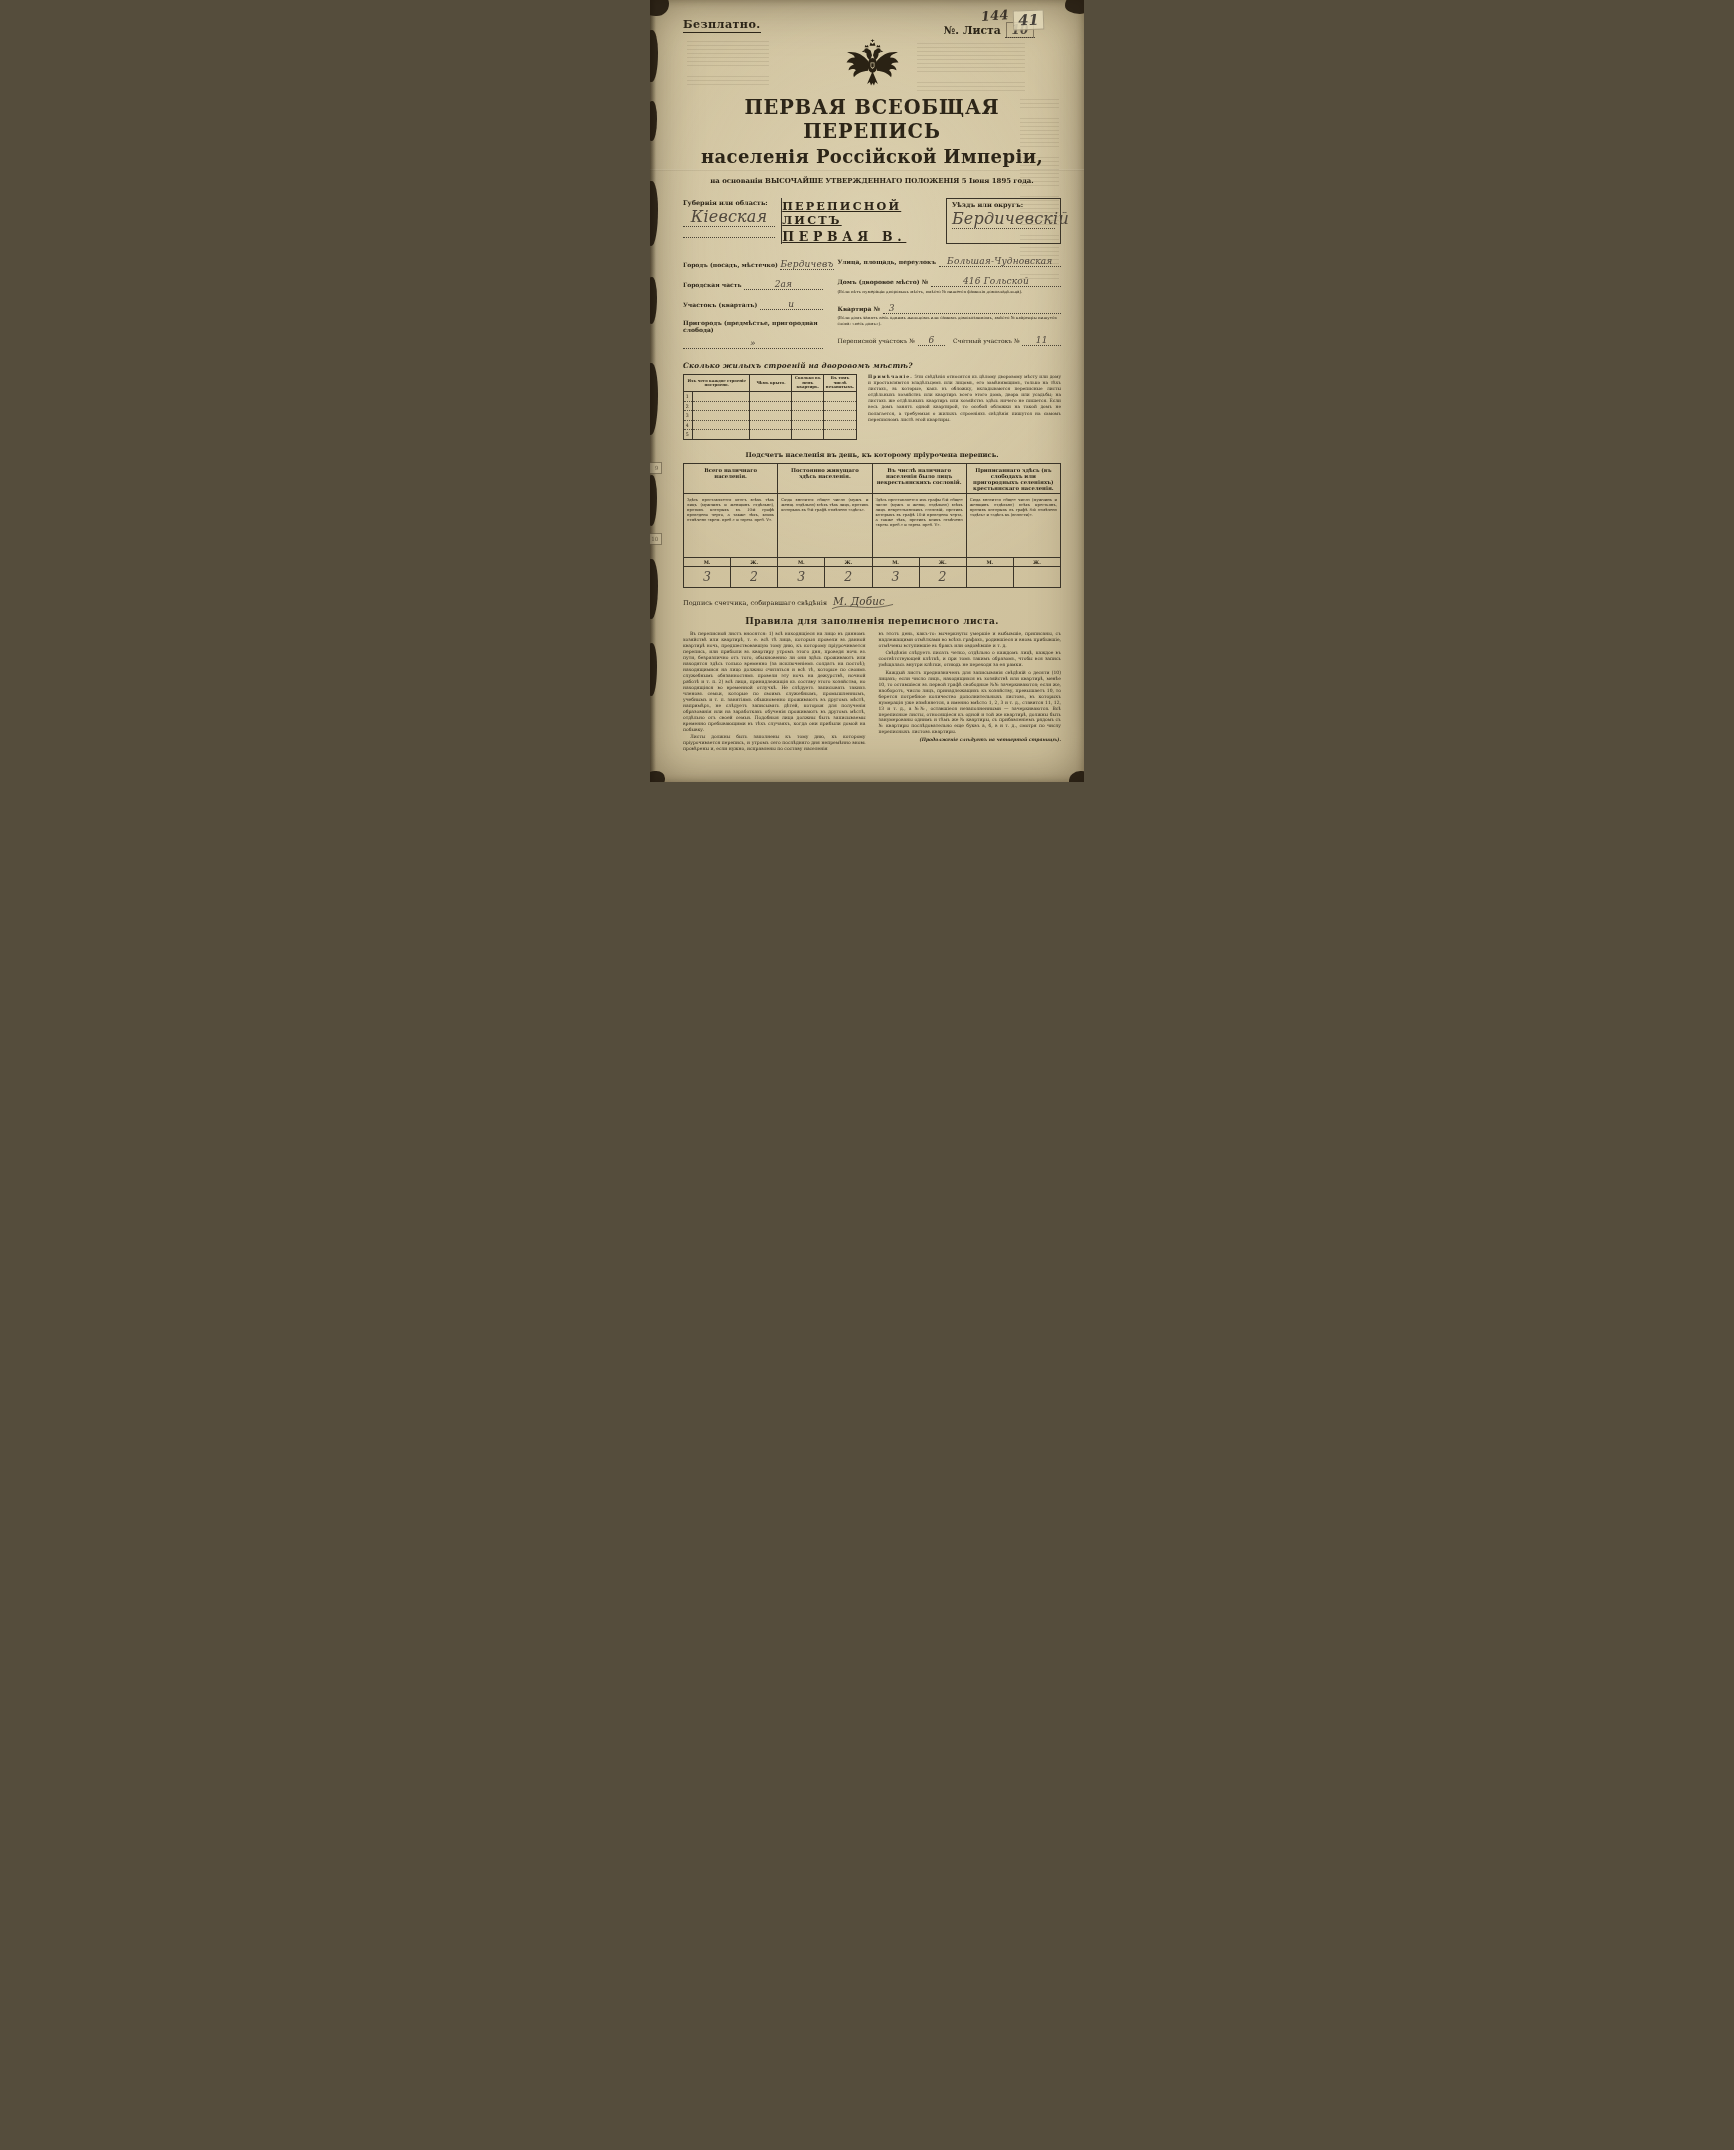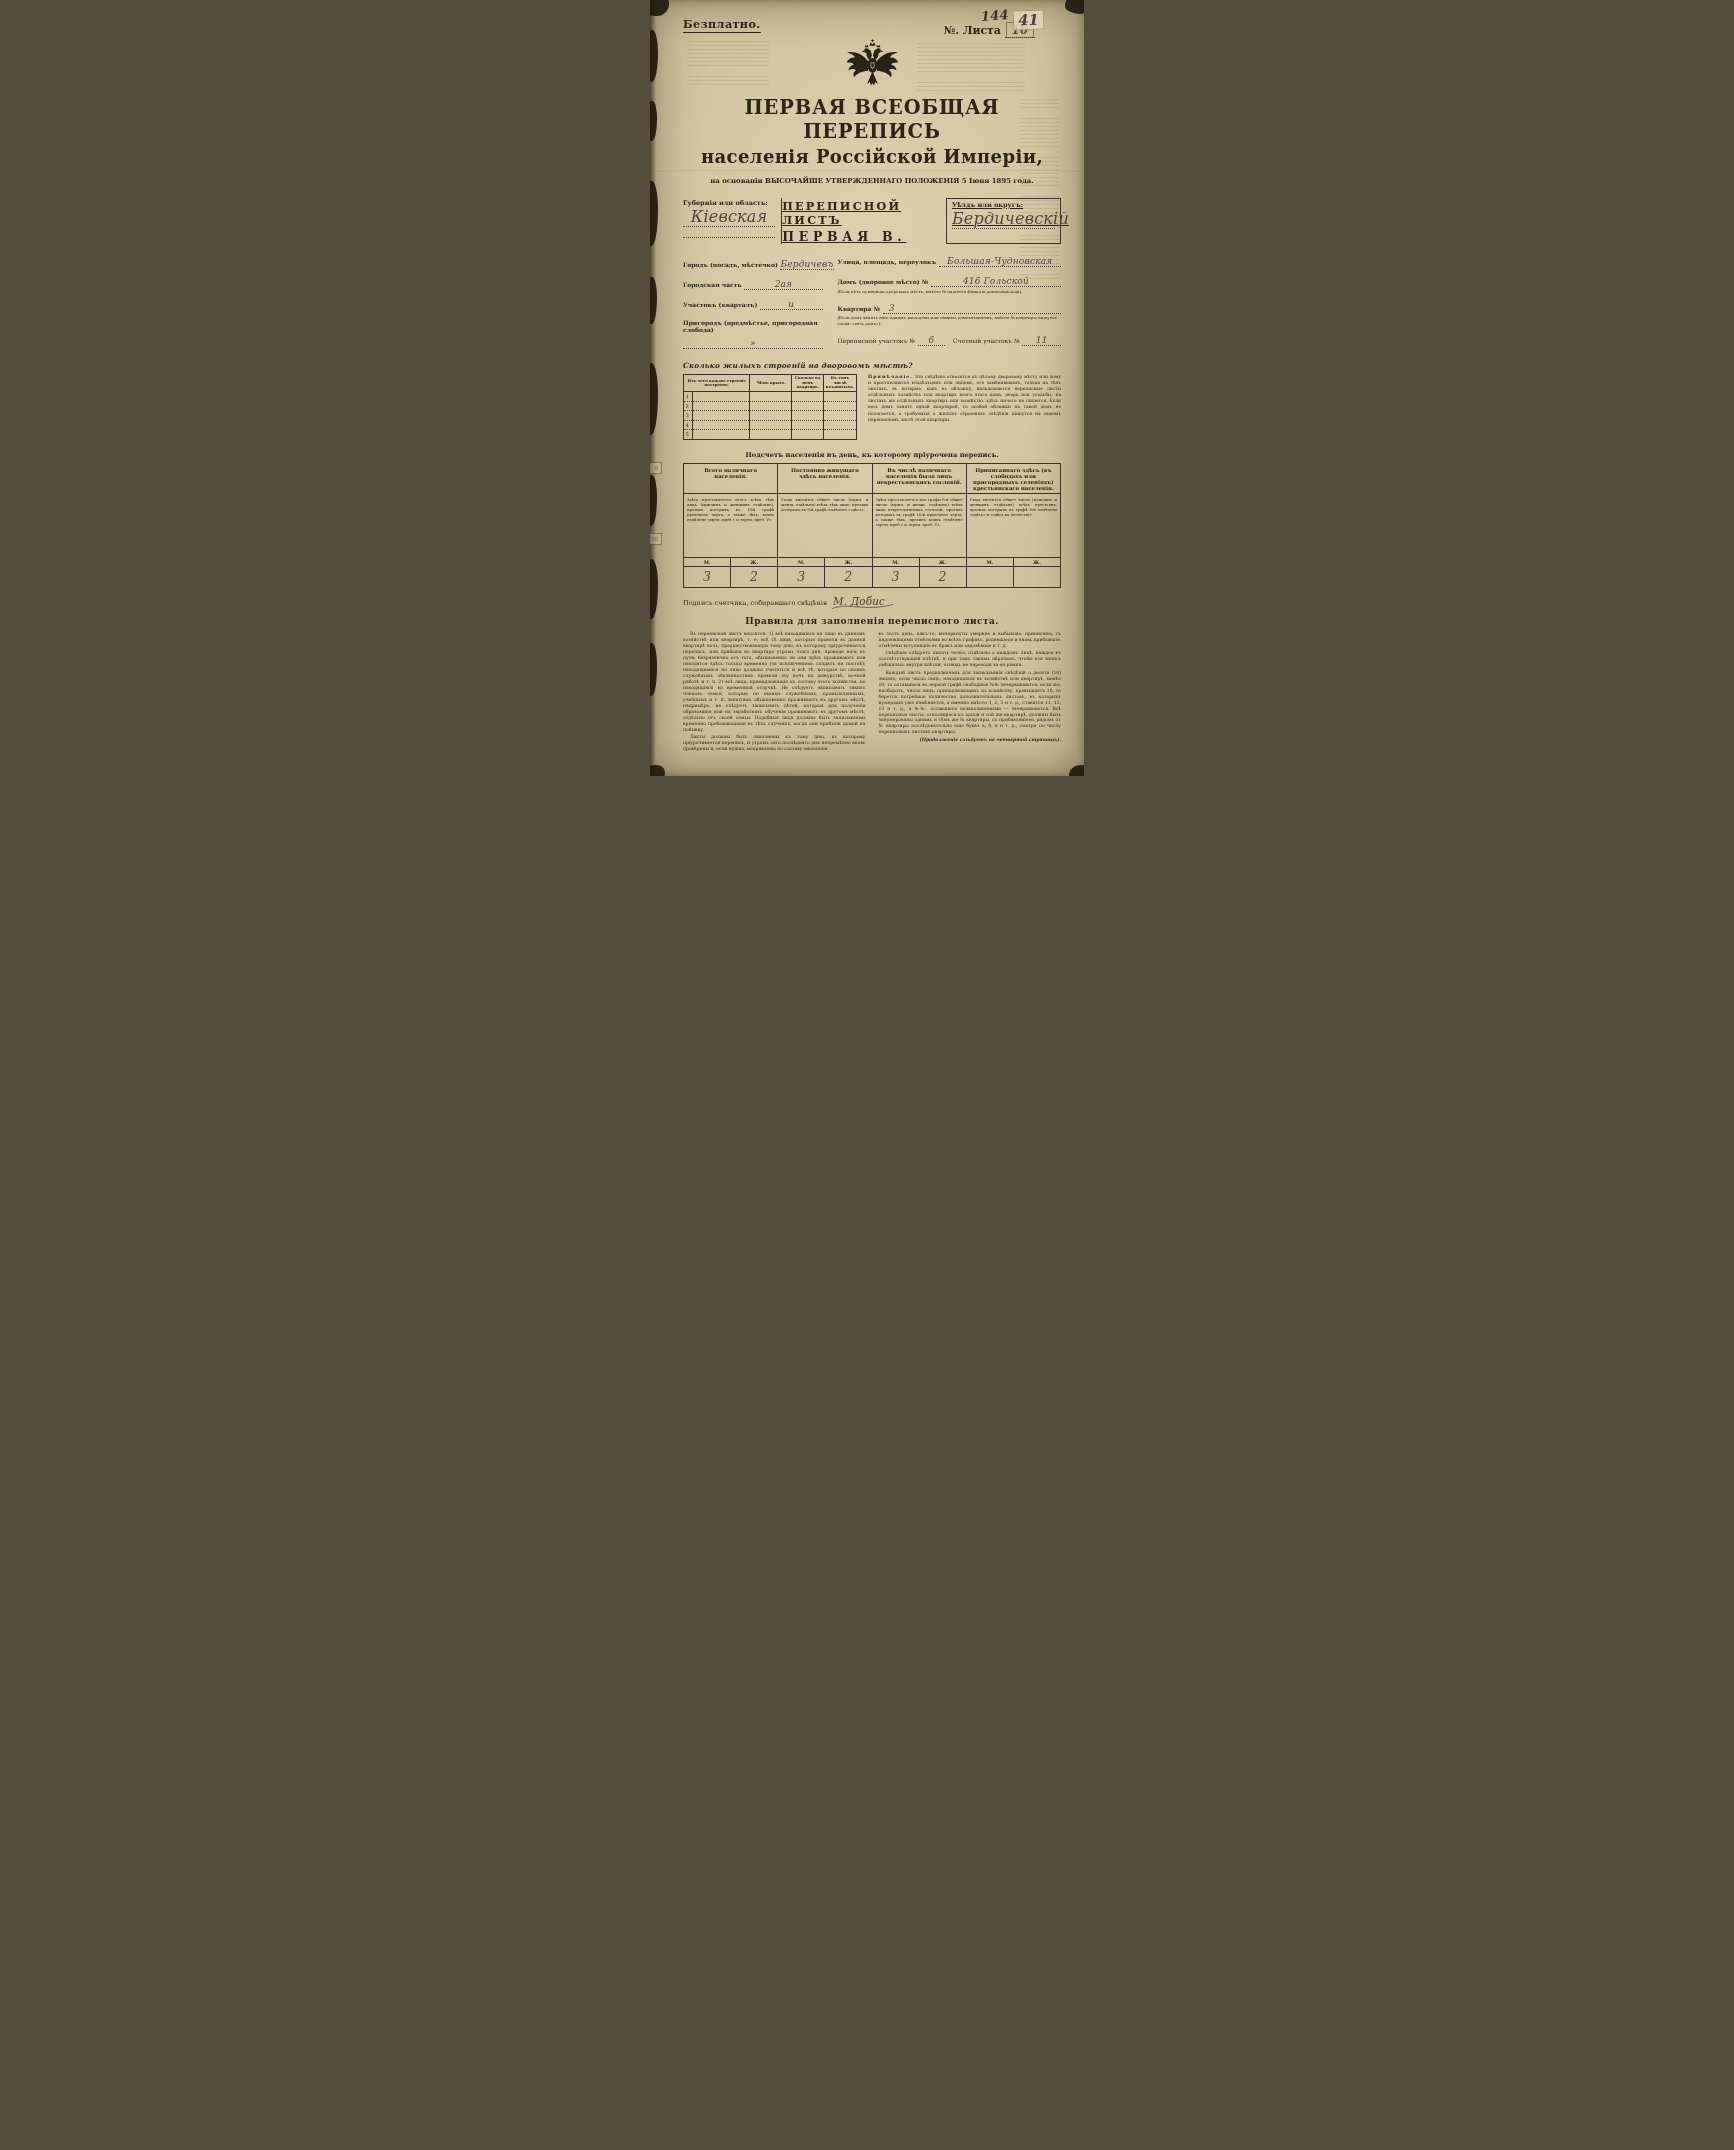--- a/index.html
+++ b/index.html
@@ -4,21 +4,21 @@
 <style>
   *{box-sizing:border-box;}
   html,body{margin:0;padding:0;}
   body{background:#554d3c;font-family:"DejaVu Serif","Liberation Serif",serif;}
   .page{position:relative;width:434px;min-height:729px;margin:0 auto;color:#2c2518;
     background:
       radial-gradient(ellipse 120% 80% at 50% 30%, rgba(255,249,225,.22), rgba(0,0,0,0) 60%),
       radial-gradient(ellipse 145% 120% at 50% 48%, #d4c7a4 0%, #ccbe99 55%, #b3a47f 84%, #8f7f5c 100%);
     box-shadow: inset 0 0 47px rgba(52,38,16,.5), inset 0 0 8.6px rgba(52,38,16,.4);
     overflow:hidden;}
-  .inner{position:relative;padding:13px 23px 23px 33px;}
+  .inner{position:relative;padding:13px 23px 29px 33px;}
   
   .tear{position:absolute;background:#221a0f;border-radius:52% 42% 46% 55%/62% 44% 56% 40%;opacity:.93;z-index:5;}
   .leftstrip{position:absolute;left:0;top:0;bottom:0;width:6px;z-index:4;
     background:linear-gradient(90deg,rgba(28,20,10,.55),rgba(28,20,10,0));}
   
   .ghost{position:absolute;opacity:.12;filter:blur(0.3px);pointer-events:none;z-index:1;
     background-image:repeating-linear-gradient(0deg,rgba(70,58,38,0) 0 0.9px,rgba(70,58,38,.9) 0.9px 1.7px,rgba(70,58,38,0) 1.7px 3.9px);}
   .crease{position:absolute;left:0;right:0;height:1.7px;opacity:.18;pointer-events:none;z-index:2;
     background:linear-gradient(180deg,rgba(255,250,230,.9),rgba(70,55,30,.8));}
   .edgebox{position:absolute;left:-2.2px;width:13.8px;height:12px;border:0.4px solid #5a503c;z-index:6;
@@ -42,21 +42,21 @@
   .basis{font-size:6.9px;text-align:center;margin:9.5px 0 0;font-weight:bold;position:relative;z-index:3;}
   
   .formhead{display:flex;margin-top:13px;align-items:stretch;position:relative;z-index:3;}
   .gub{width:26%;padding:0.9px 6px 0 0;}
   .gub .lbl{font-size:6.5px;font-weight:bold;}
   .dot-row{border-bottom:0.6px dotted #4a4336;min-height:11.6px;text-align:center;}
   .gub .hw,.uezd .hw{font-size:16px;}
   .fh-center{flex:1;border-left:0.9px solid #3a3428;padding-top:0.9px;text-decoration:underline;}
   .fh-l1{font-size:11.2px;font-weight:bold;letter-spacing:2.2px;}
   .fh-l2{font-size:12.5px;font-weight:bold;letter-spacing:4.7px;margin-top:1.7px;}
-  .uezd{width:30.5%;border:1.1px solid #3a3428;padding:1.7px 5.2px 2.6px;margin-left:6px;text-decoration:underline;}
+  .uezd{width:30.5%;border:1.1px solid #3a3428;padding:1.7px 5.2px 2.6px;margin-left:6px;}
   .uezd .lbl{font-size:6.5px;font-weight:bold;}
   
   .addr{display:flex;margin-top:6.9px;gap:14.6px;position:relative;z-index:3;}
   .addr-l{width:37%;}
   .addr-r{flex:1;}
   .frow{display:flex;align-items:baseline;margin-top:9px;}
   .frow .lbl{font-size:6px;white-space:nowrap;padding-right:2.6px;}
   .frow .lbl.b{font-weight:bold;}
   .dotfill{flex:1;border-bottom:0.6px dotted #4a4336;min-height:8.6px;text-align:center;}
   .dotfill .hw{font-size:9px;}

